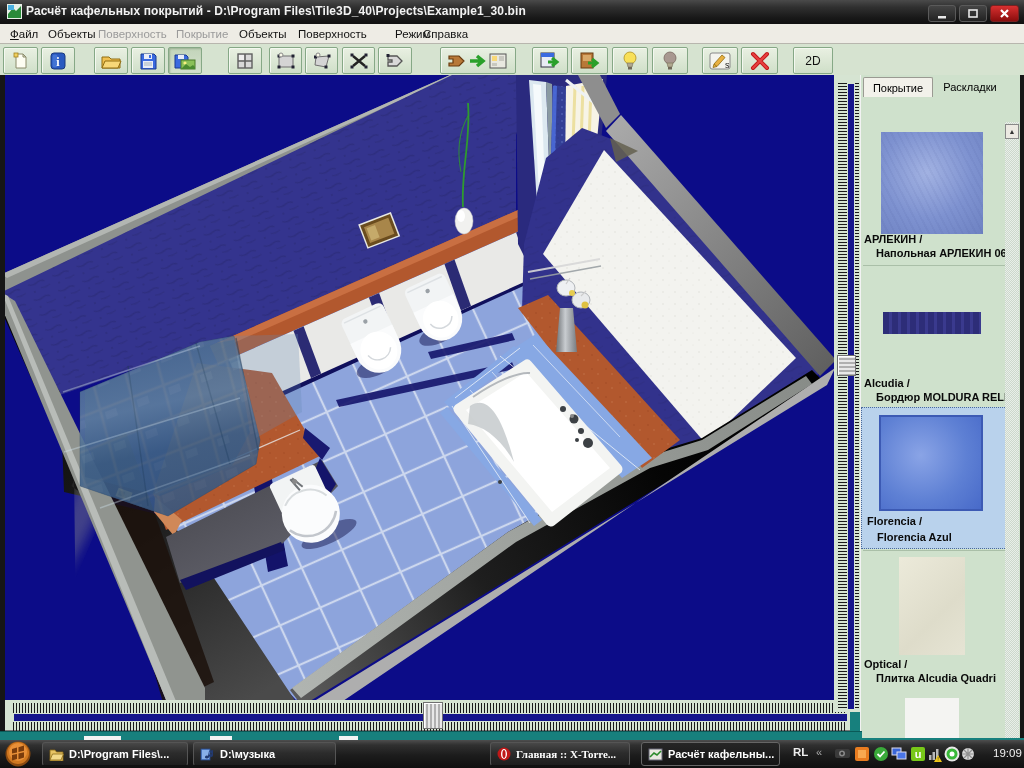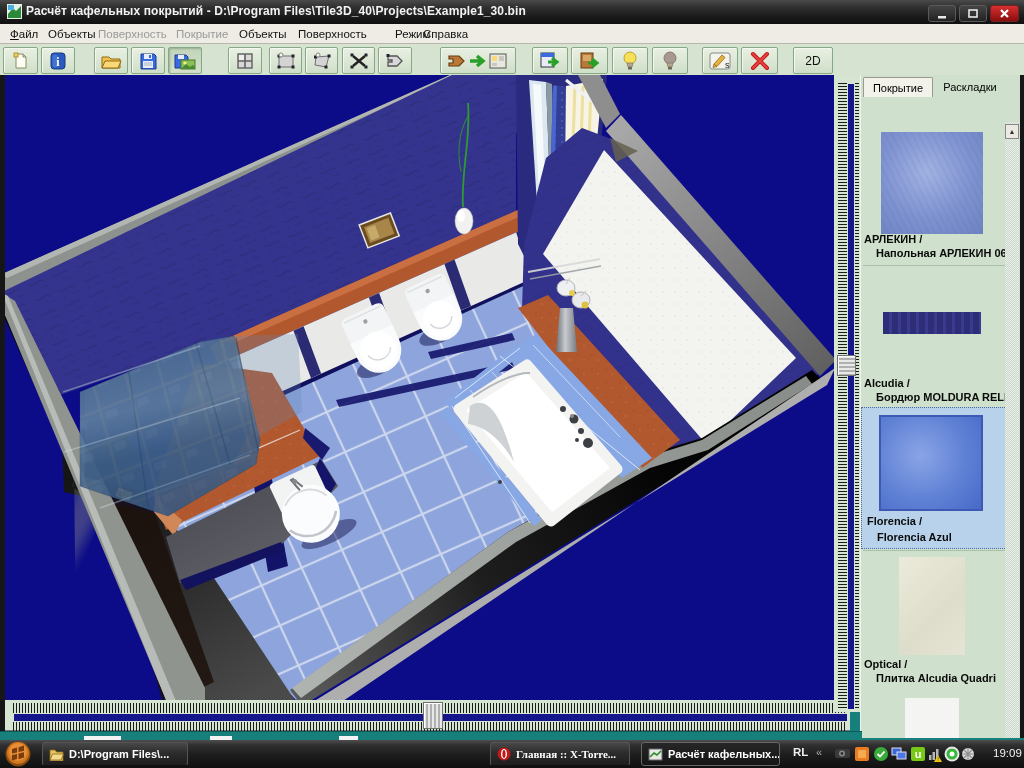--- a/index.html
+++ b/index.html
@@ -497,34 +497,42 @@
             <path d="M14.5,13.5 l5.5,-1.2 v5.2 l-5.5,1.7 z"></path>
           </g>
         </svg></div>
       <div class="tkb" style="left:42px;width:146px;">
         <svg width="15" height="13" viewBox="0 0 15 13">
           <path d="M1,2 h5 l1.5,2 H14 v9 H1 z" fill="#e8c464" stroke="#8a6a18" stroke-width="0.8"></path>
           <path d="M1,12 l2.5,-6 H14.5 l-2.5,6 z" fill="#f4da8a" stroke="#8a6a18" stroke-width="0.8"></path>
         </svg>
         <span>D:\Program Files\...</span>
       </div>
+      <div class="tkb" style="left:193px;width:143px;">
+        <svg width="15" height="13" viewBox="0 0 15 13">
+          <rect x="1" y="1" width="9" height="11" fill="#5a8ad8" stroke="#2a4a88" stroke-width="0.8"></rect>
+          <rect x="2" y="2" width="7" height="9" fill="#88b0e8"></rect>
+          <path d="M9,3 v6 a2,1.4 0 1 1 -1,-1.2 M9,3 l4,-1 v5.5 a2,1.4 0 1 1 -1,-1.2" fill="#223a70"></path>
+        </svg>
+        <span>D:\музыка</span>
+      </div>
       <div class="tkb" style="left:490px;width:140px;font-family:Liberation Serif, serif;">
         <svg width="14" height="14" viewBox="0 0 14 14">
           <circle cx="7" cy="7" r="6.5" fill="#c01818"></circle>
           <ellipse cx="7" cy="7" rx="3" ry="5" fill="#fff"></ellipse>
           <ellipse cx="7" cy="7" rx="1.6" ry="4" fill="#c01818"></ellipse>
         </svg>
         <span>Главная :: X-Torre...</span>
       </div>
       <div class="tkb active" style="left:641px;width:139px;">
         <svg width="15" height="13" viewBox="0 0 15 13">
           <rect x="1" y="1" width="13" height="11" fill="#e8e8e0" stroke="#667"></rect>
           <path d="M2,9 l4,-4 3,2 4,-4" stroke="#2a8a2a" stroke-width="1.6" fill="none"></path>
         </svg>
-        <span>Расчёт кафельных...</span>
+        <span>Расчёт кафельны...</span>
       </div>
       <span id="lang">RL</span>
       <span id="chev">«</span>
     <div id="tray"><svg width="146" height="18" viewBox="0 0 146 18">
           <rect x="0" y="4" width="15" height="9" rx="2" fill="#3a3a3a"></rect>
           <circle cx="7" cy="8.5" r="3" fill="#888"></circle>
           <circle cx="7" cy="8.5" r="1.4" fill="#333"></circle>
           <rect x="20" y="2" width="14" height="14" rx="2" fill="#e87c20"></rect>
           <rect x="23" y="5" width="8" height="8" fill="#f8a850"></rect>
           <circle cx="46" cy="9" r="7" fill="#3aaa3a"></circle>

